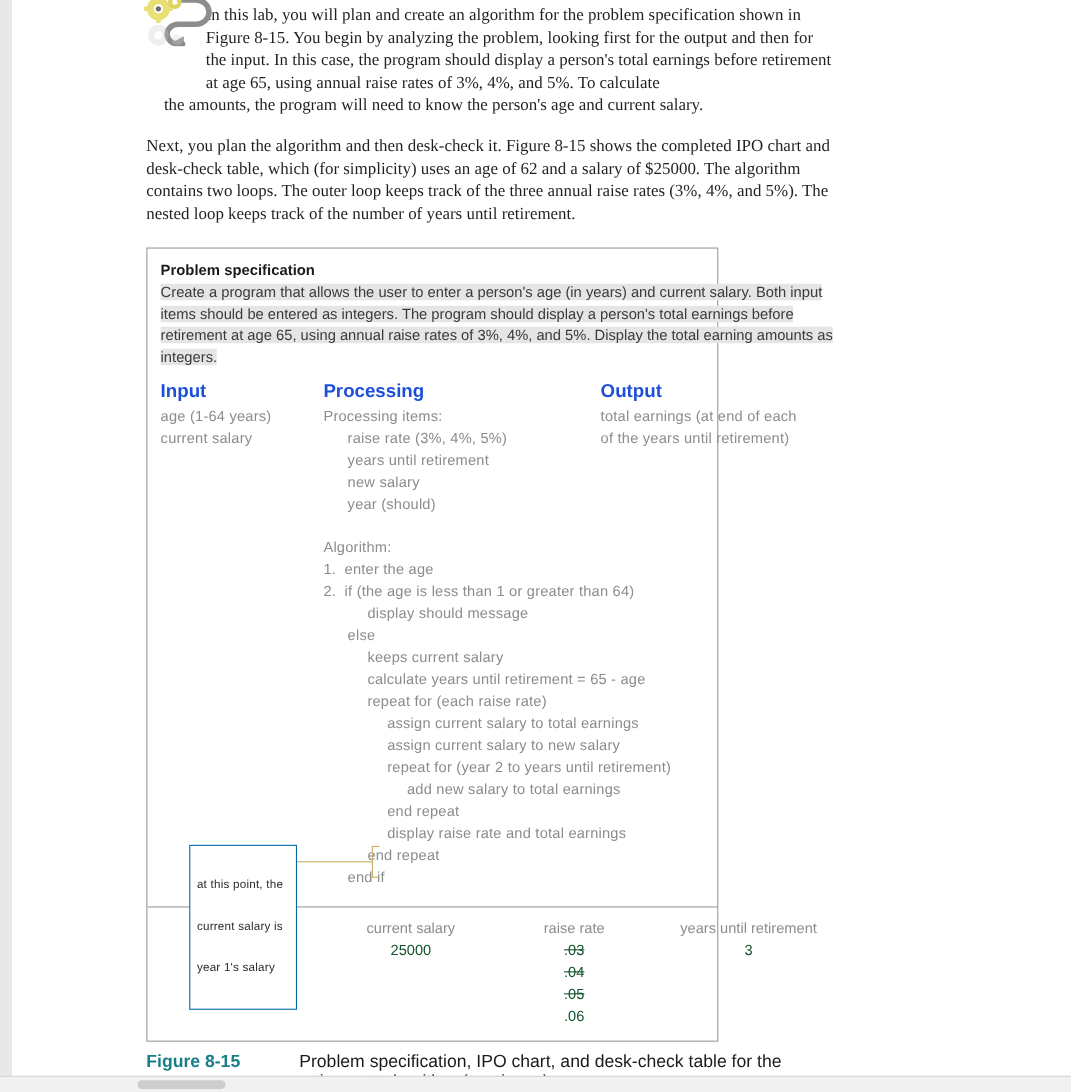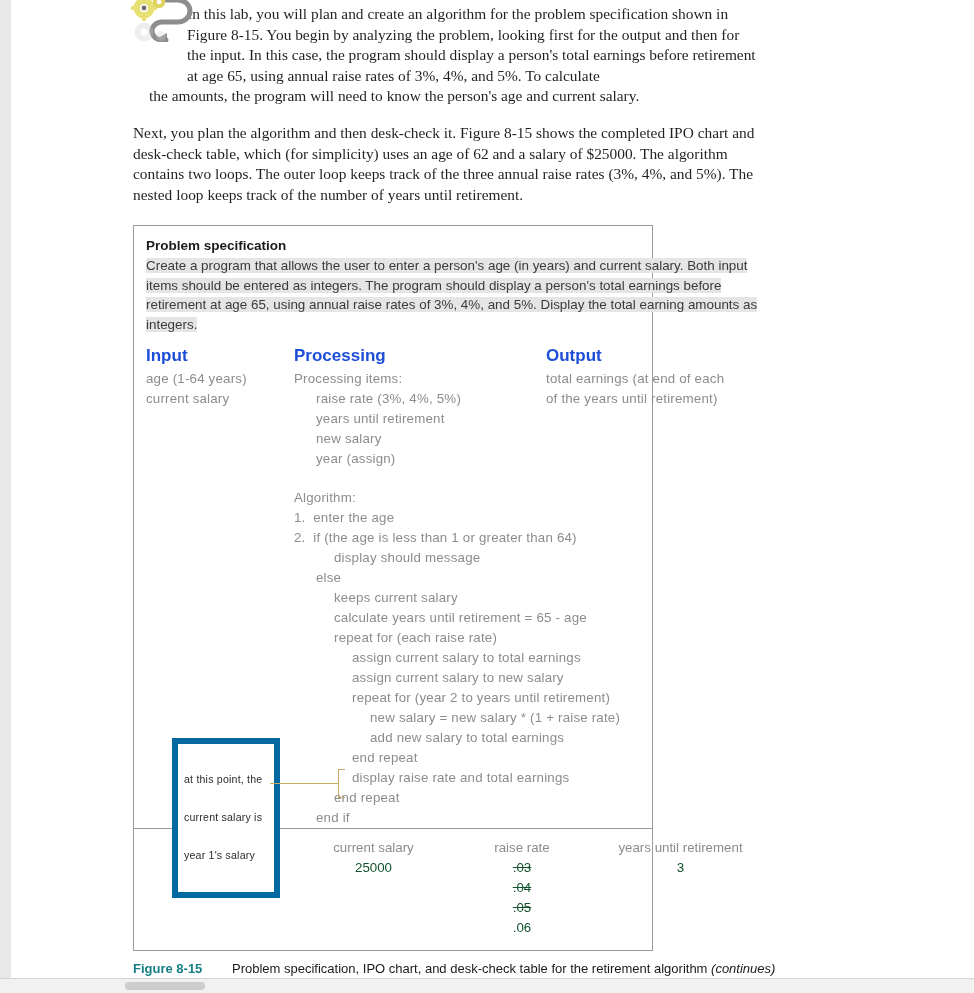--- a/index.html
+++ b/index.html
@@ -154,23 +154,23 @@
   .ind4 { padding-left: 76px; }
 
   .proc-gap { height: 19px; }
 
   .algo-wrap { position: relative; }
 
   
   .callout {
     position: absolute;
     left: -122px;
-    top: 250px;
+    top: 280px;
     width: 84px;
-    border: 6px solid #0369a1;
+    border: 1px solid #0369a1;
     background: #ffffff;
     padding: 4px 6px 5px 6px;
     font-family: "Liberation Sans", sans-serif;
     font-size: 10.6px;
     line-height: 12.6px;
     color: #2b2b2b;
     box-sizing: content-box;
   }
   .callout-line {
     position: absolute;
@@ -218,24 +218,25 @@
     font-size: 13.3px;
     color: #14532d;
     line-height: 20px;
   }
   .struck { text-decoration: line-through; }
 
   
   .caption {
     margin-top: 10px;
     font-family: "Liberation Sans", sans-serif;
-    font-size: 13px;
+    font-size: 16px;
     color: #1a1a1a;
     display: flex;
-    align-items: flex-end;
+    align-items: flex-start;
+    gap: 40px;
   }
   .caption-label {
     font-weight: bold;
     color: #167f86;
     width: 99px;
     flex: 0 0 99px;
   }
   .caption-text { }
   .caption-text i { font-style: italic; }
 </style>
@@ -295,38 +296,37 @@
             </div>
           </div>
 
           <div class="col-proc">
             <div class="col-head">Processing</div>
             <div class="hand">
               <div>Processing items:</div>
               <div class="ind1">raise rate (3%, 4%, 5%)</div>
               <div class="ind1">years until retirement</div>
               <div class="ind1">new salary</div>
-              <div class="ind1">year (assign)</div>
+              <div class="ind1">year (should)</div>
             </div>
 
             <div class="proc-gap"></div>
 
             <div class="hand algo-wrap">
               <div>Algorithm:</div>
               <div>1.  enter the age</div>
               <div>2.  if (the age is less than 1 or greater than 64)</div>
               <div class="ind2">display should message</div>
               <div class="ind1">else</div>
               <div class="ind2">keeps current salary</div>
               <div class="ind2">calculate years until retirement = 65 - age</div>
               <div class="ind2">repeat for (each raise rate)</div>
               <div class="ind3">assign current salary to total earnings</div>
               <div class="ind3">assign current salary to new salary</div>
               <div class="ind3">repeat for (year 2 to years until retirement)</div>
-              <div class="ind4">new salary = new salary * (1 + raise rate)</div>
               <div class="ind4">add new salary to total earnings</div>
               <div class="ind3">end repeat</div>
               <div class="ind3">display raise rate and total earnings</div>
               <div class="ind2">end repeat</div>
               <div class="ind1">end if</div>
 
               <div class="callout">
                 <div>at this point, the</div>
                 <div>current salary is</div>
                 <div>year 1's salary</div>

